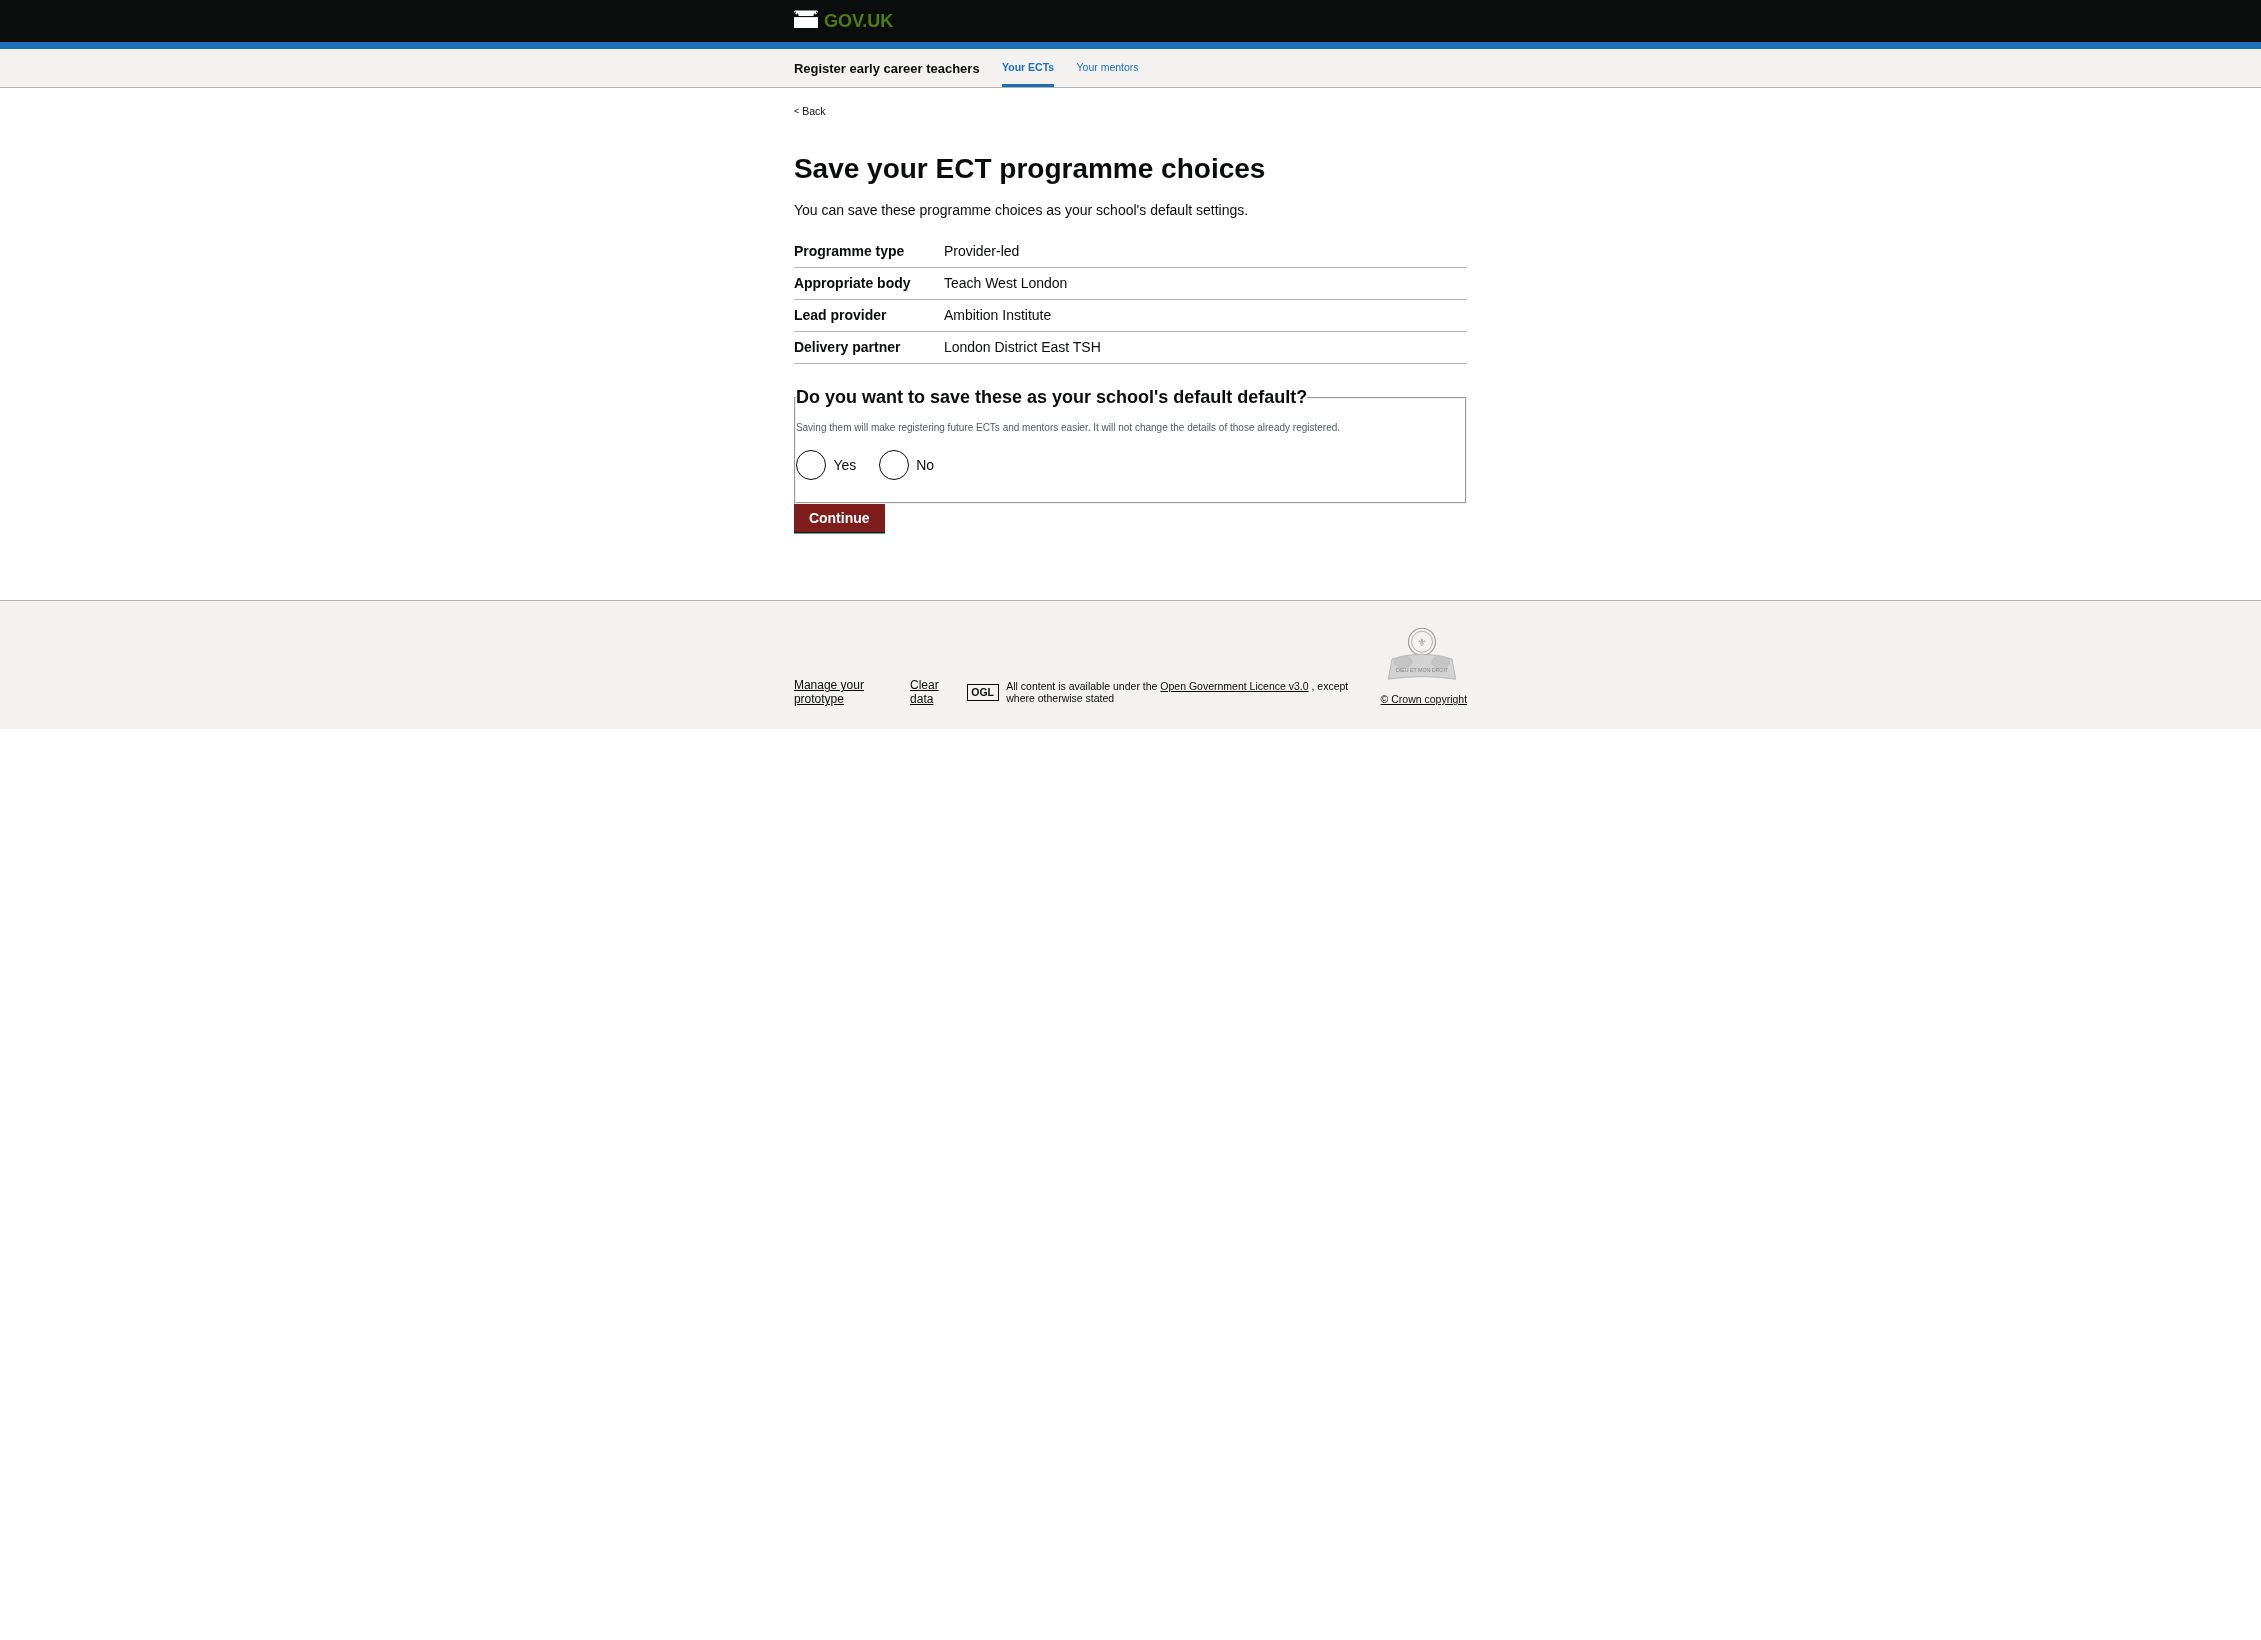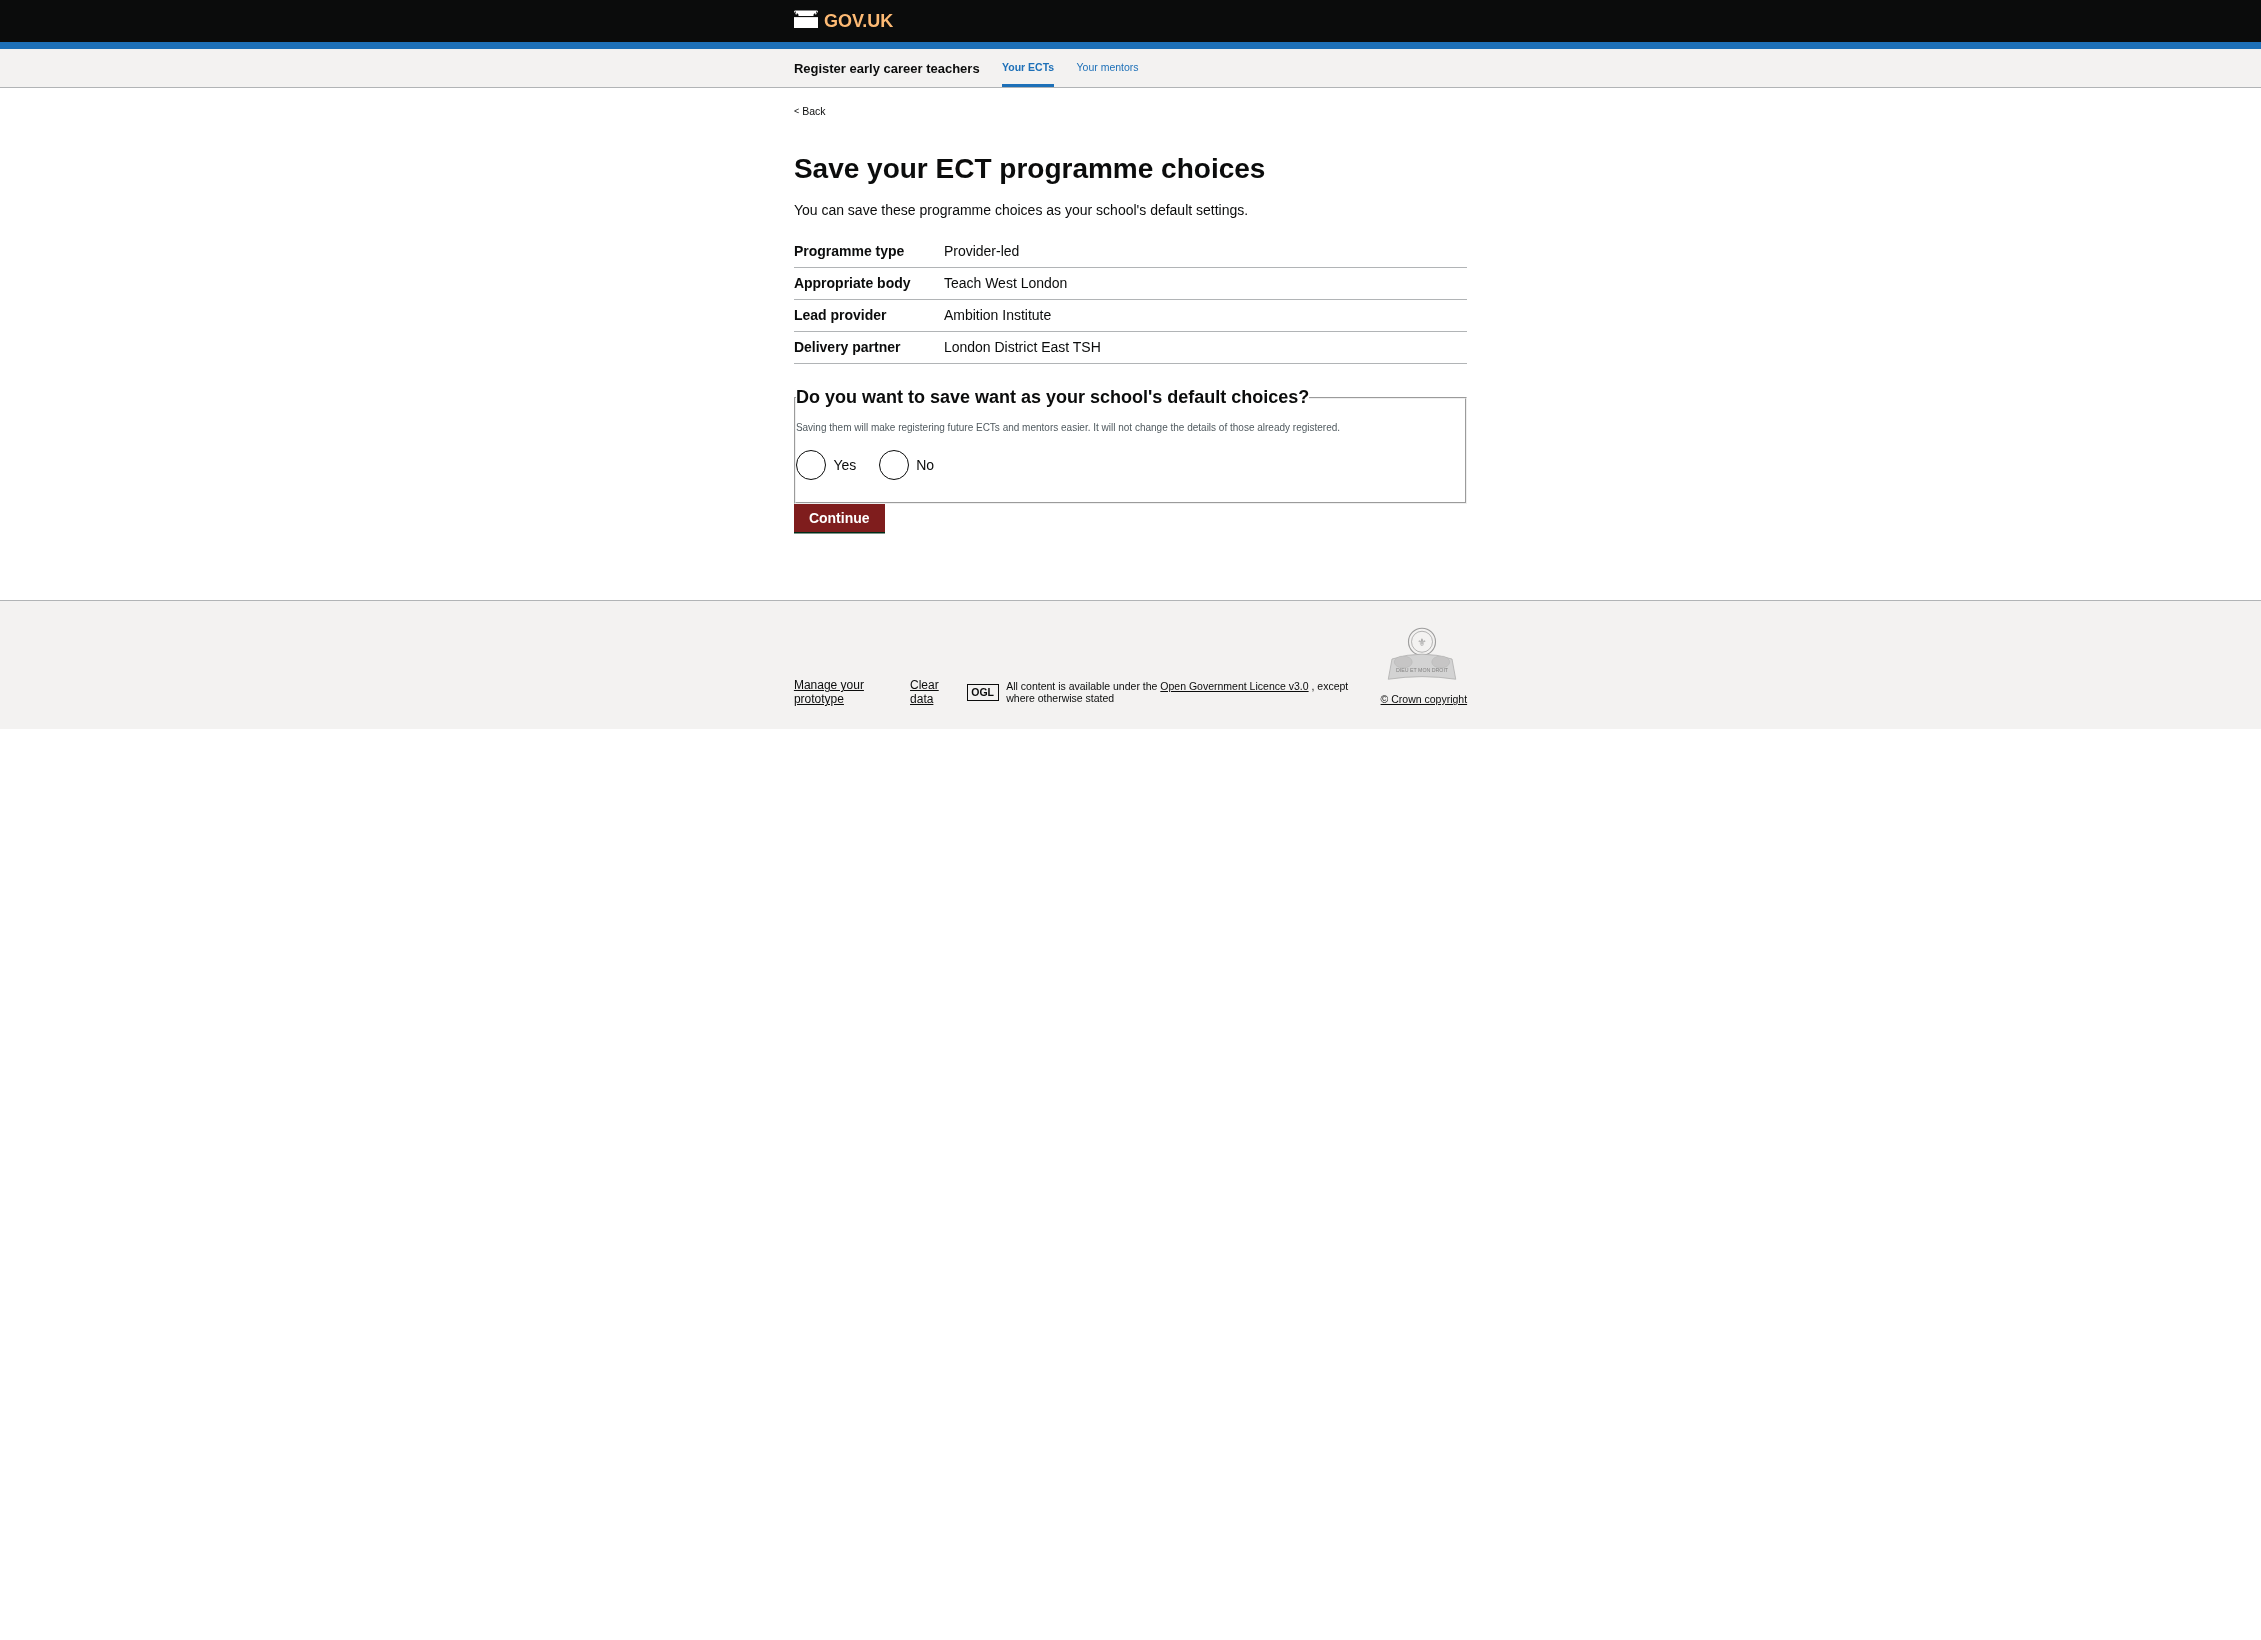--- a/index.html
+++ b/index.html
@@ -27,21 +27,21 @@
       margin: 0 auto;
       padding: 0 22.4px;
       display: flex;
       align-items: center;
     }
 
     .govuk-header__logo {
       display: flex;
       align-items: center;
       text-decoration: none;
-      color: #fdba74;
+      color: #4d7c0f;
       font-weight: 700;
       font-size: 18px;
     }
 
     .crown-icon {
       margin-right: 6px;
     }
 
     
     .govuk-nav {
@@ -332,21 +332,21 @@
       </tr>
       <tr>
         <td>Delivery partner</td>
         <td>London District East TSH</td>
       </tr>
     </tbody>
   </table>
 
   
   <fieldset>
-    <legend class="govuk-fieldset__legend">Do you want to save want as your school's default choices?</legend>
+    <legend class="govuk-fieldset__legend">Do you want to save these as your school's default default?</legend>
     <p class="govuk-hint">Saving them will make registering future ECTs and mentors easier. It will not change the details of those already registered.</p>
 
     <div class="govuk-radios">
       <label class="govuk-radios__item">
         <input type="radio" name="save-choices" value="yes" class="govuk-radios__input" style="">
         <span class="govuk-radios__label">Yes</span>
       </label>
       <label class="govuk-radios__item">
         <input type="radio" name="save-choices" value="no" class="govuk-radios__input" style="">
         <span class="govuk-radios__label">No</span>

